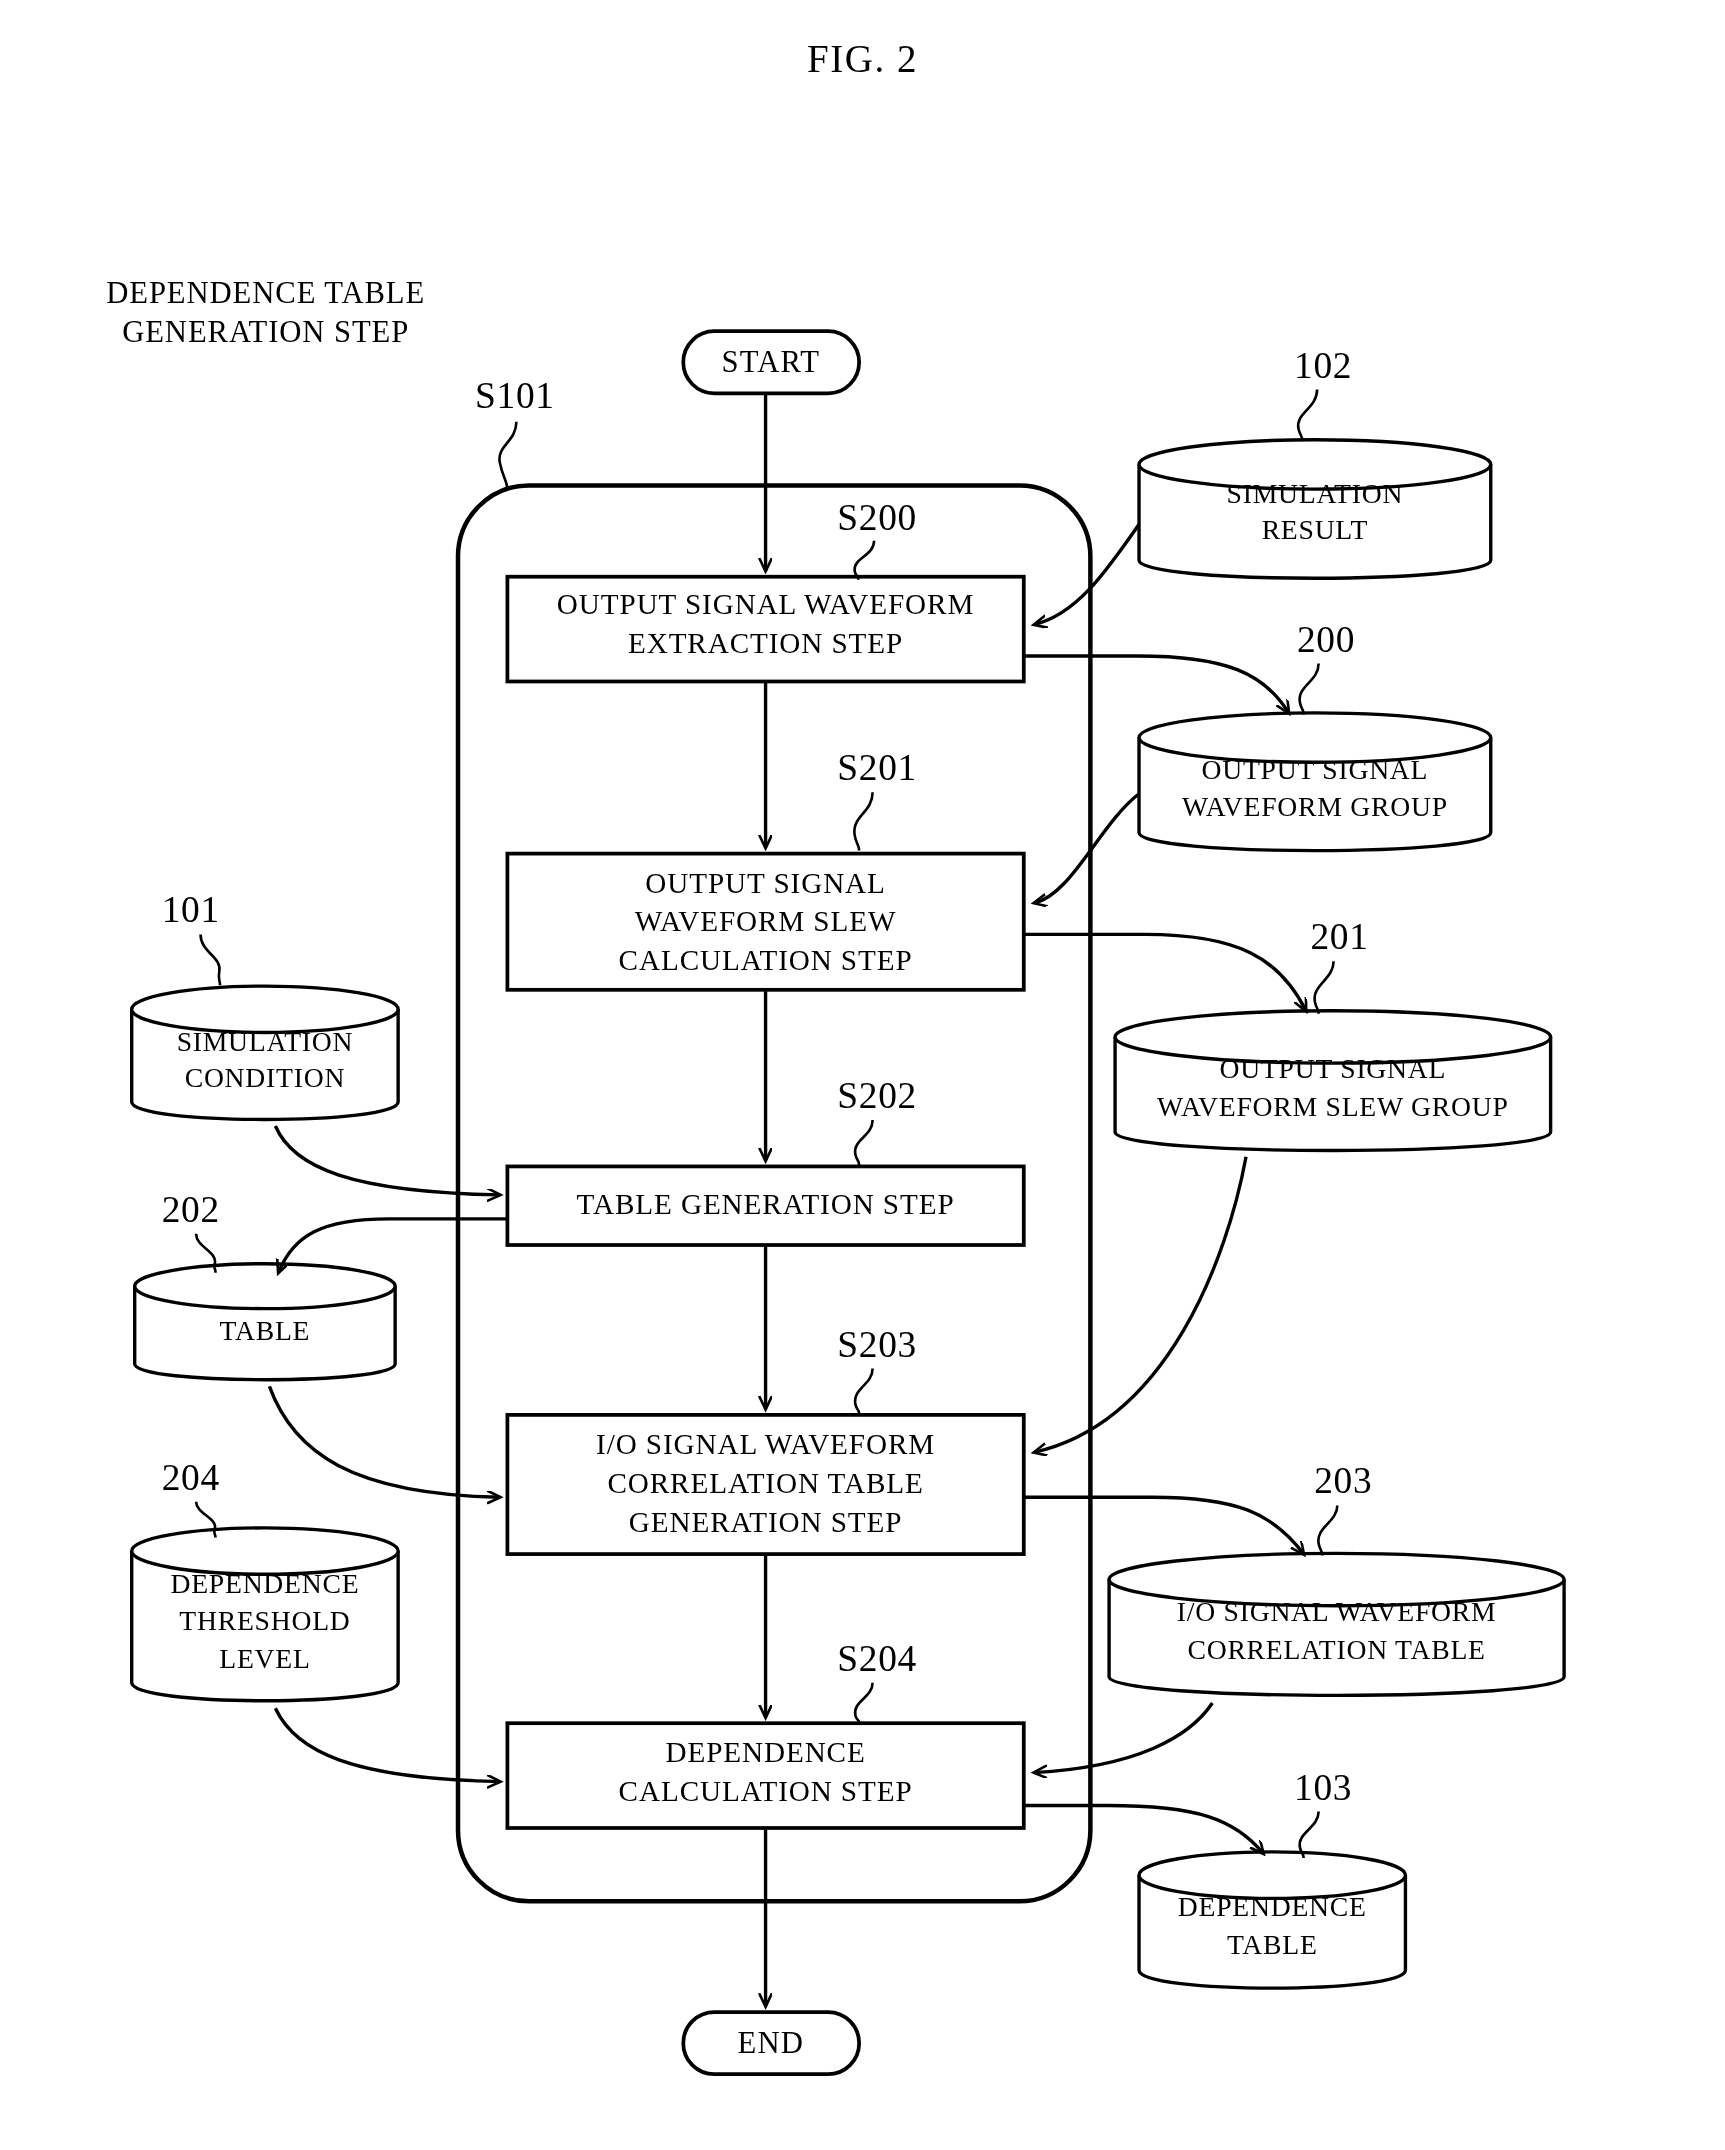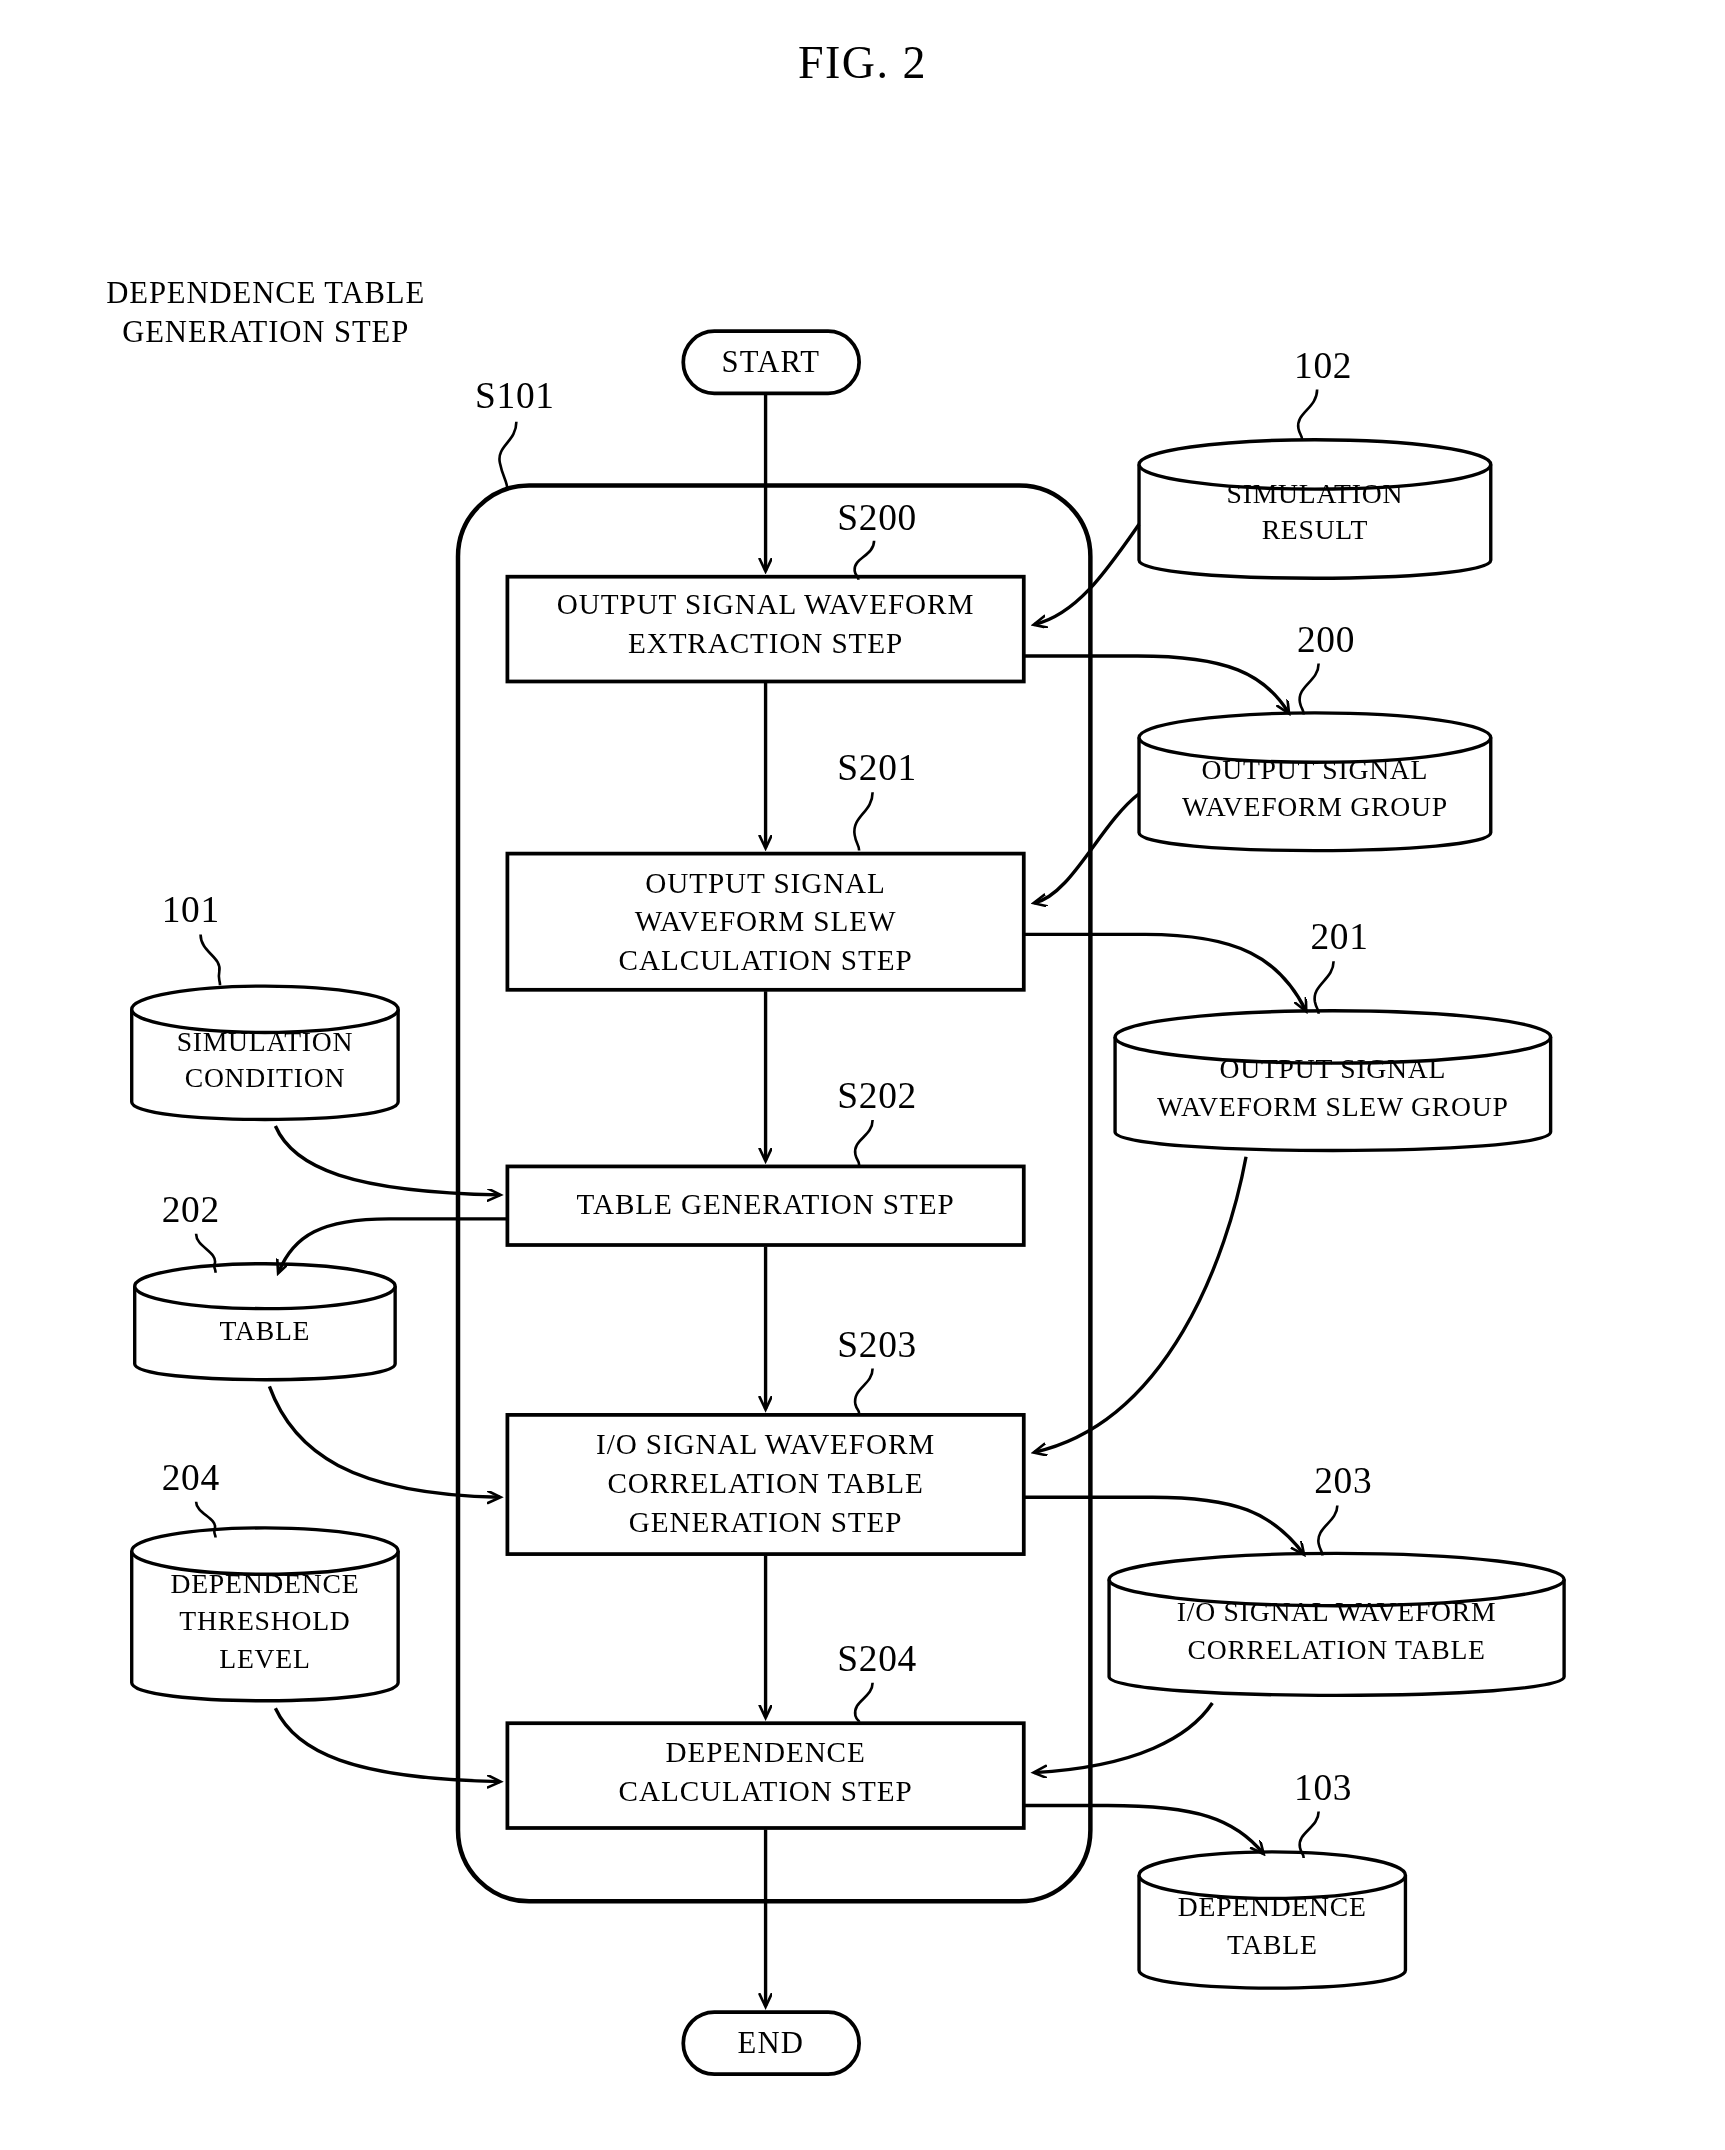--- a/index.html
+++ b/index.html
@@ -1,21 +1,21 @@
 <!DOCTYPE html>
 <html style="font-size:12px"><head>
 <meta charset="utf-8">
 <style>
   html,body{margin:0;padding:0;background:#ffffff;}
   body{width:1725px;height:2151px;font-family:"Liberation Serif",serif;}
   #figure-root{position:relative;width:1725px;height:2151px;background:#fff;}
   svg{display:block;}
   .fig-title{
     position:absolute;left:0;top:36px;width:1725px;text-align:center;
-    font-family:"Liberation Serif",serif;font-size:46px;letter-spacing:1.5px;color:#000;
+    font-family:"Liberation Serif",serif;font-size:39px;letter-spacing:1.5px;color:#000;
   }
   text{font-family:"Liberation Serif",serif;fill:#000;}
   .t-node{font-size:39px;letter-spacing:1.2px;}
   .t-node-sm{font-size:37px;letter-spacing:1px;}
   .t-ref{font-size:50px;letter-spacing:1px;}
   .t-step{font-size:50px;letter-spacing:1px;}
   .t-caption{font-size:41px;letter-spacing:1.2px;}
   .t-terminal{font-size:41px;letter-spacing:1.5px;}
   .shape{fill:#ffffff;stroke:#000000;stroke-width:5;}
   .cyl-body{fill:#ffffff;stroke:#000000;stroke-width:4.5;}

